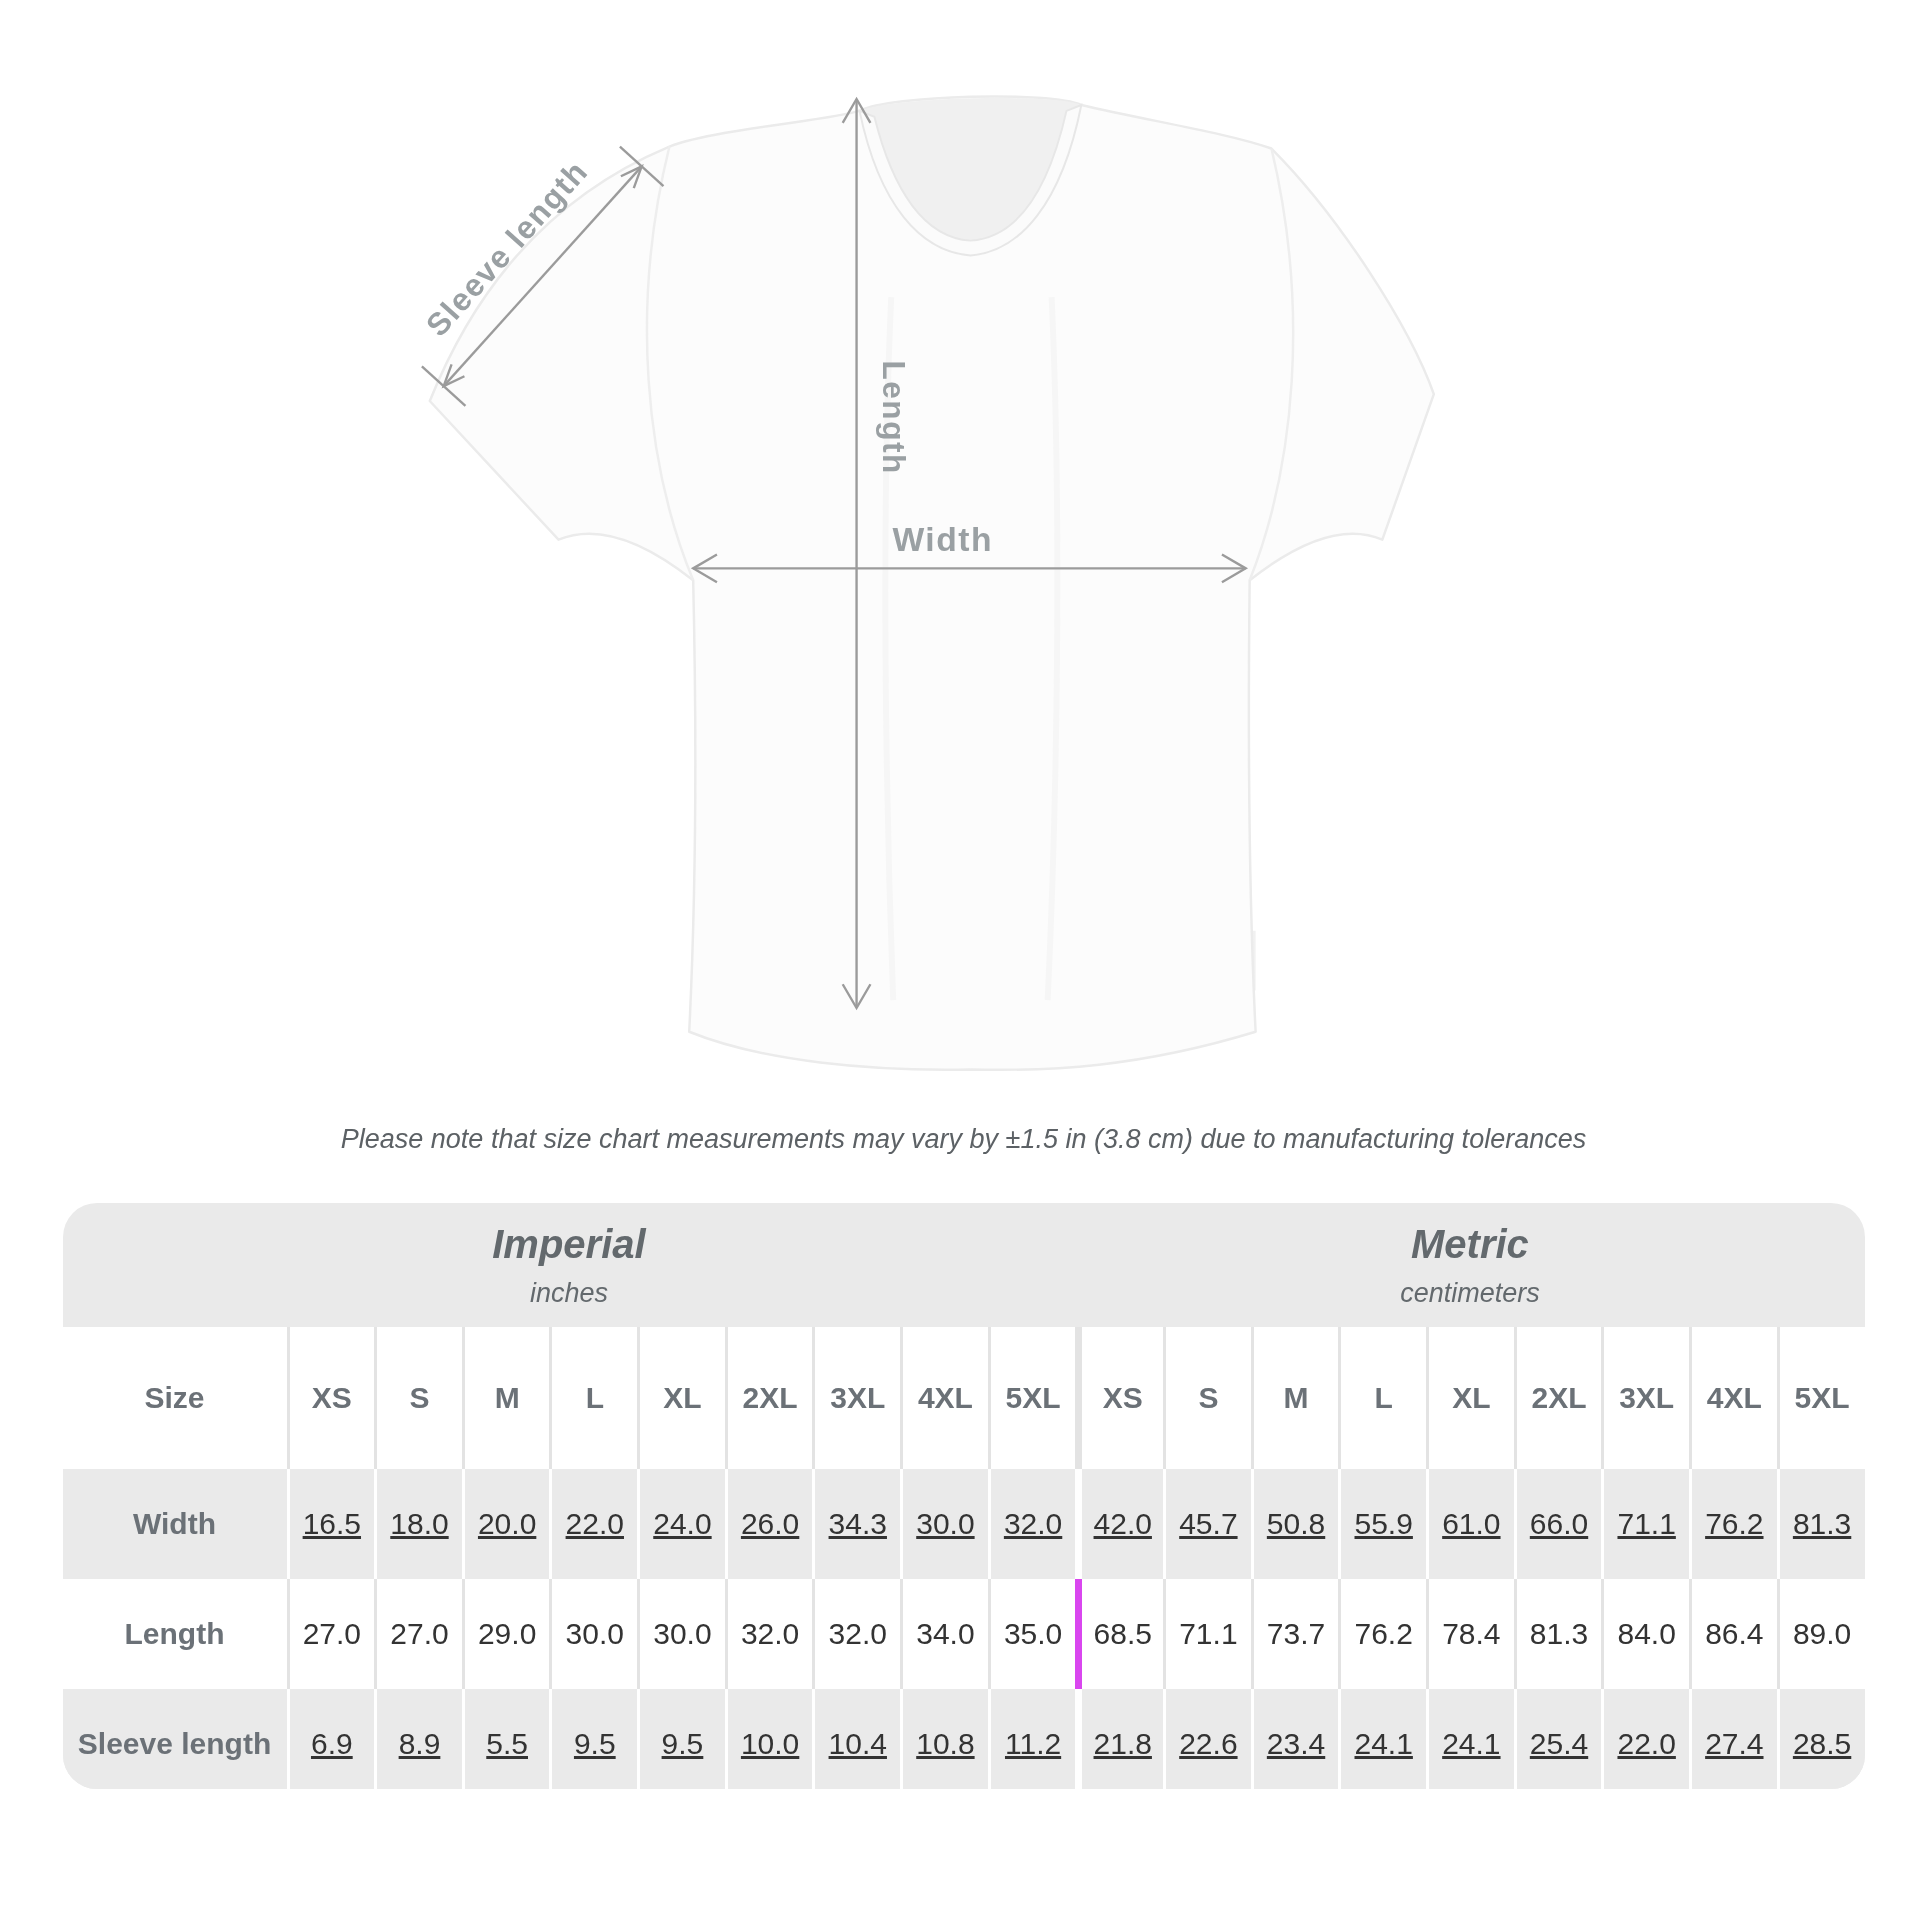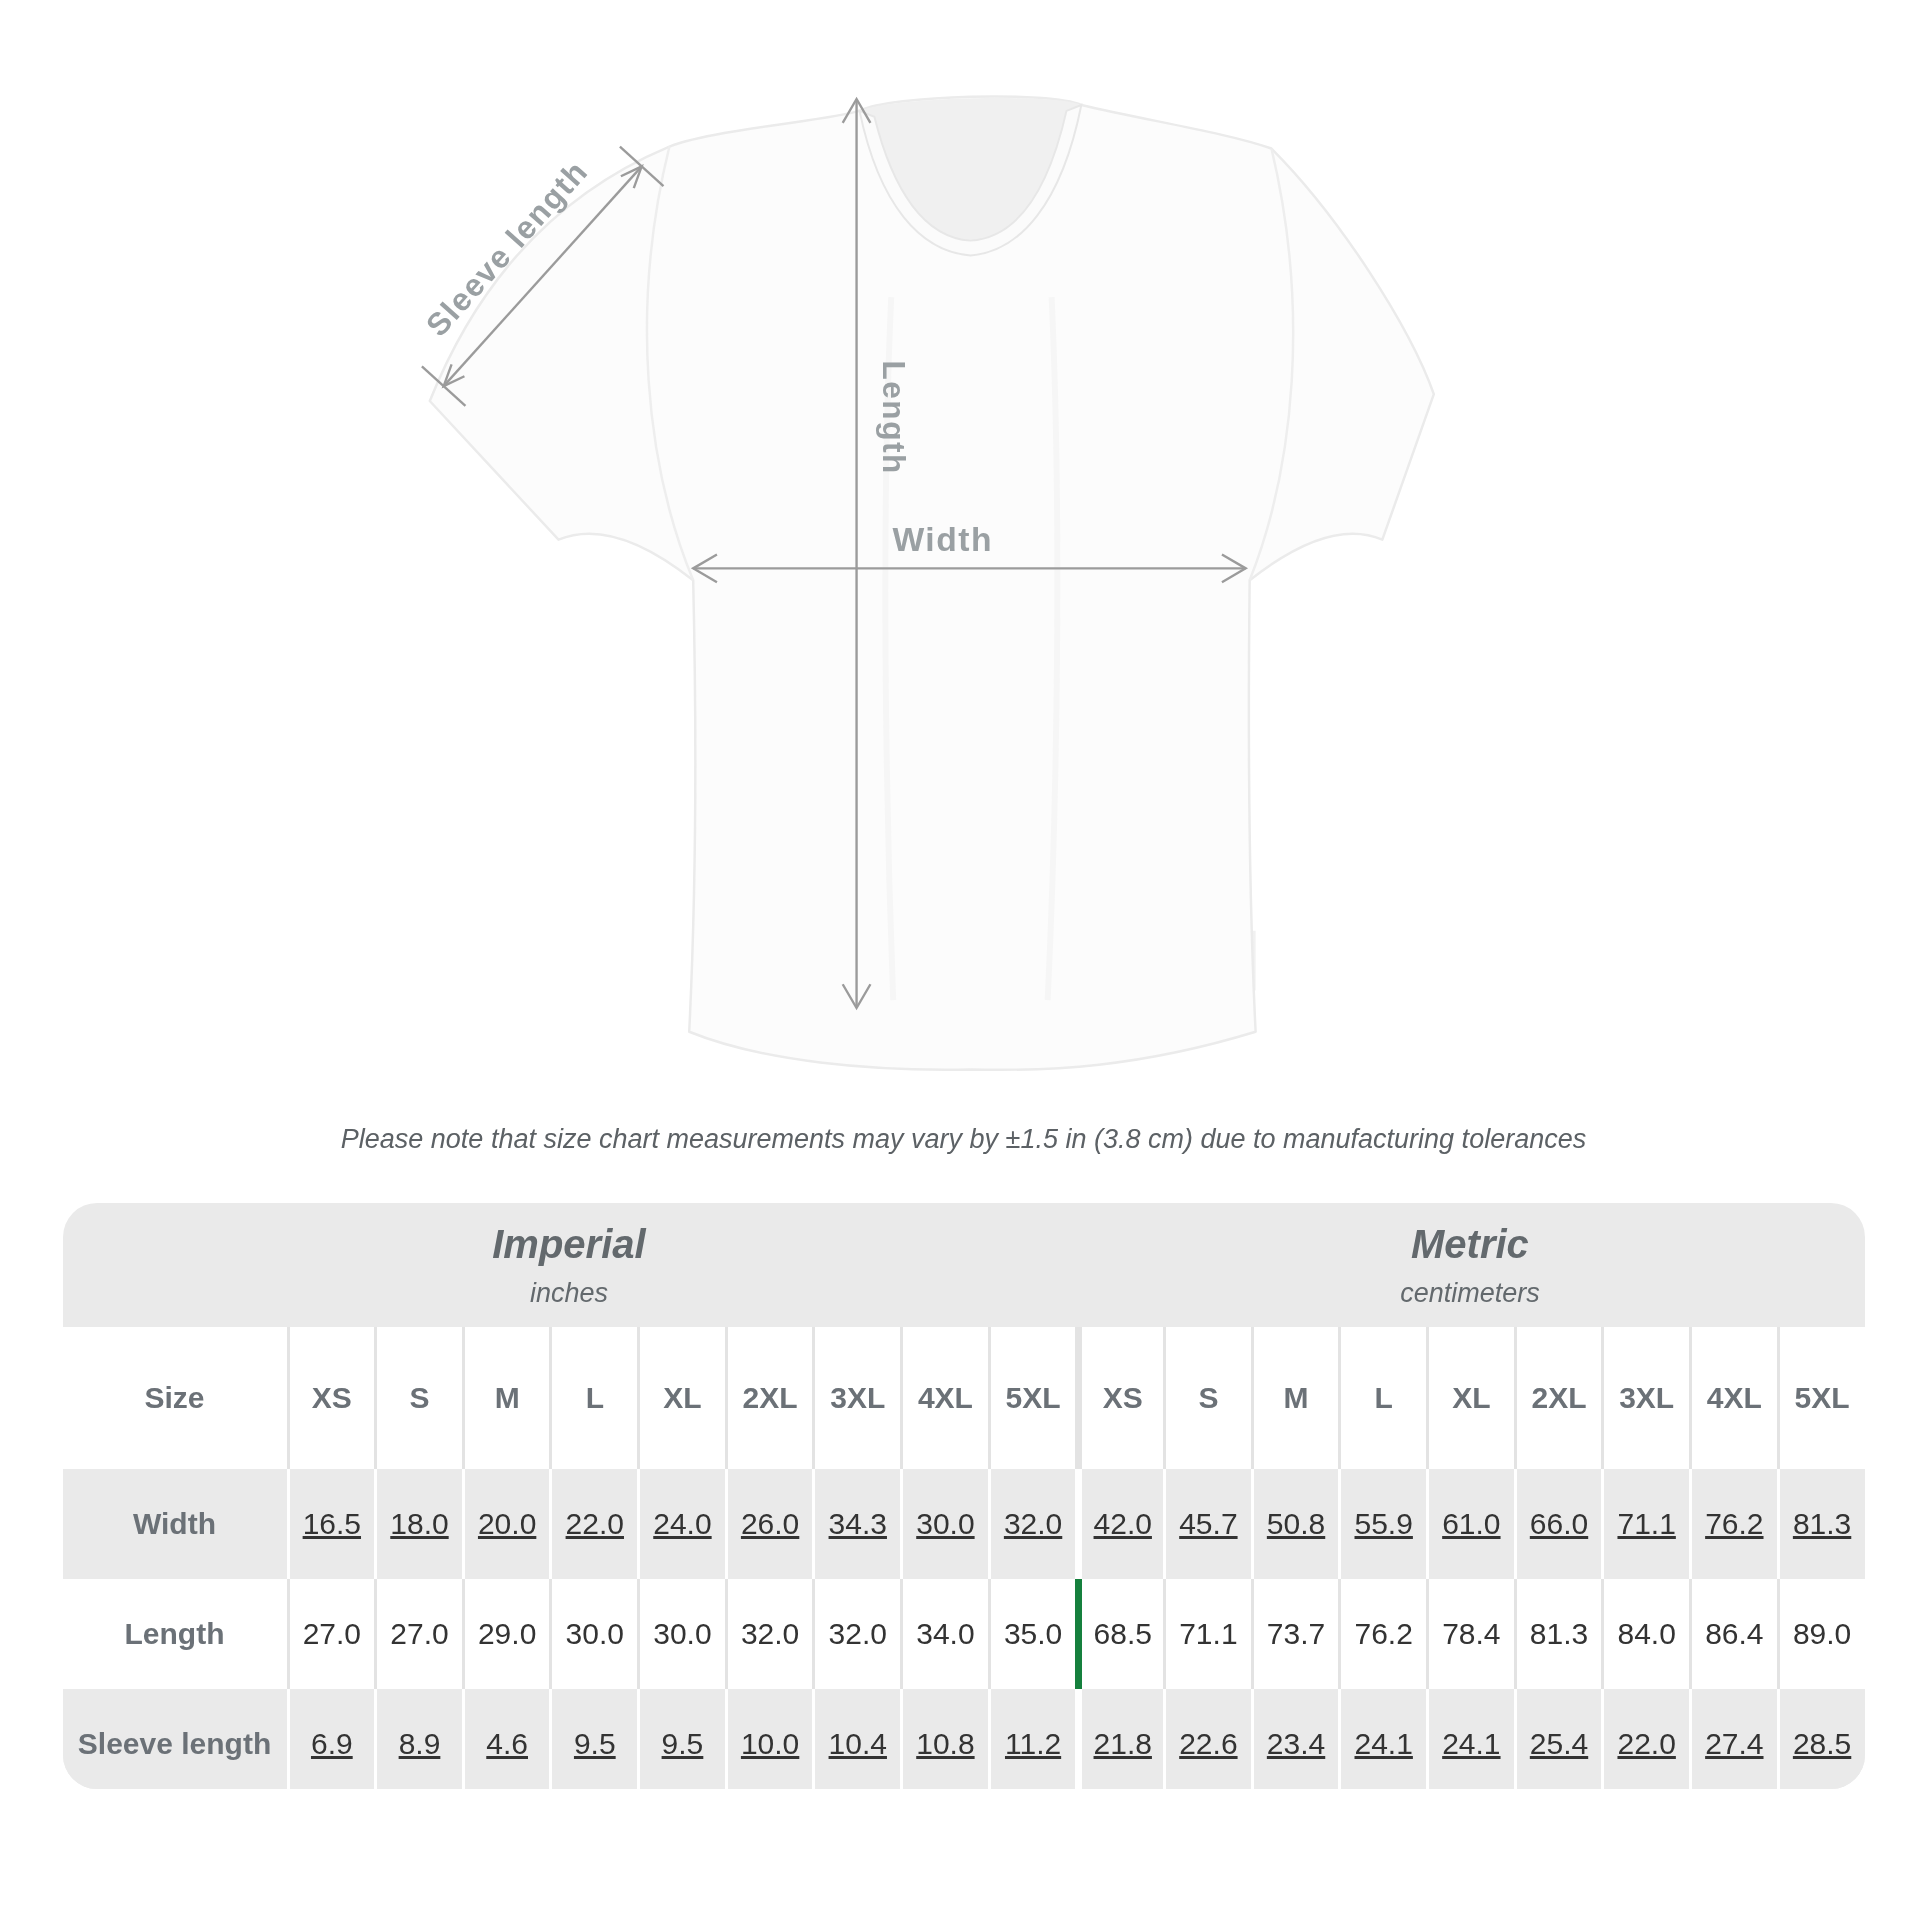--- a/index.html
+++ b/index.html
@@ -48,21 +48,21 @@
   }
   tr.data { height:110px; }
   tr.data td.lbl { font-size:30px; font-weight:bold; color:#6b7177; }
   tr.data td.val { font-size:30px; color:#333333; }
   tr.shade td { background:#eaeaea; }
   tr.light td { background:#ffffff; }
   
   tr.cols th + th            { border-left:3px solid #e3e3e3; }
   tr.cols th.sec             { border-left:7px solid #e3e3e3; }
   tr.light td + td           { border-left:3px solid #e3e3e3; }
-  tr.light td.sec            { border-left:7px solid #15803d;margin-left:40px; }
+  tr.light td.sec            { border-left:7px solid #d946ef;margin-left:40px; }
   tr.shade td + td           { border-left:3px solid #ffffff;text-decoration:underline; }
   tr.shade td.sec            { border-left:7px solid #ffffff; }
 </style>
 </head>
 <body>
 
 <div class="page">
 
   <figure class="diagram">
     <svg width="1927" height="1109" viewBox="0 0 1946 1120" xmlns="http://www.w3.org/2000/svg">
@@ -223,21 +223,21 @@
         <td class="val">78.4</td>
         <td class="val">81.3</td>
         <td class="val">84.0</td>
         <td class="val">86.4</td>
         <td class="val">89.0</td>
       </tr>
       <tr class="data shade">
         <td class="lbl">Sleeve length</td>
         <td class="val">6.9</td>
         <td class="val">8.9</td>
-        <td class="val">4.6</td>
+        <td class="val">5.5</td>
         <td class="val">9.5</td>
         <td class="val">9.5</td>
         <td class="val">10.0</td>
         <td class="val">10.4</td>
         <td class="val">10.8</td>
         <td class="val">11.2</td>
         <td class="val sec">21.8</td>
         <td class="val">22.6</td>
         <td class="val">23.4</td>
         <td class="val">24.1</td>

